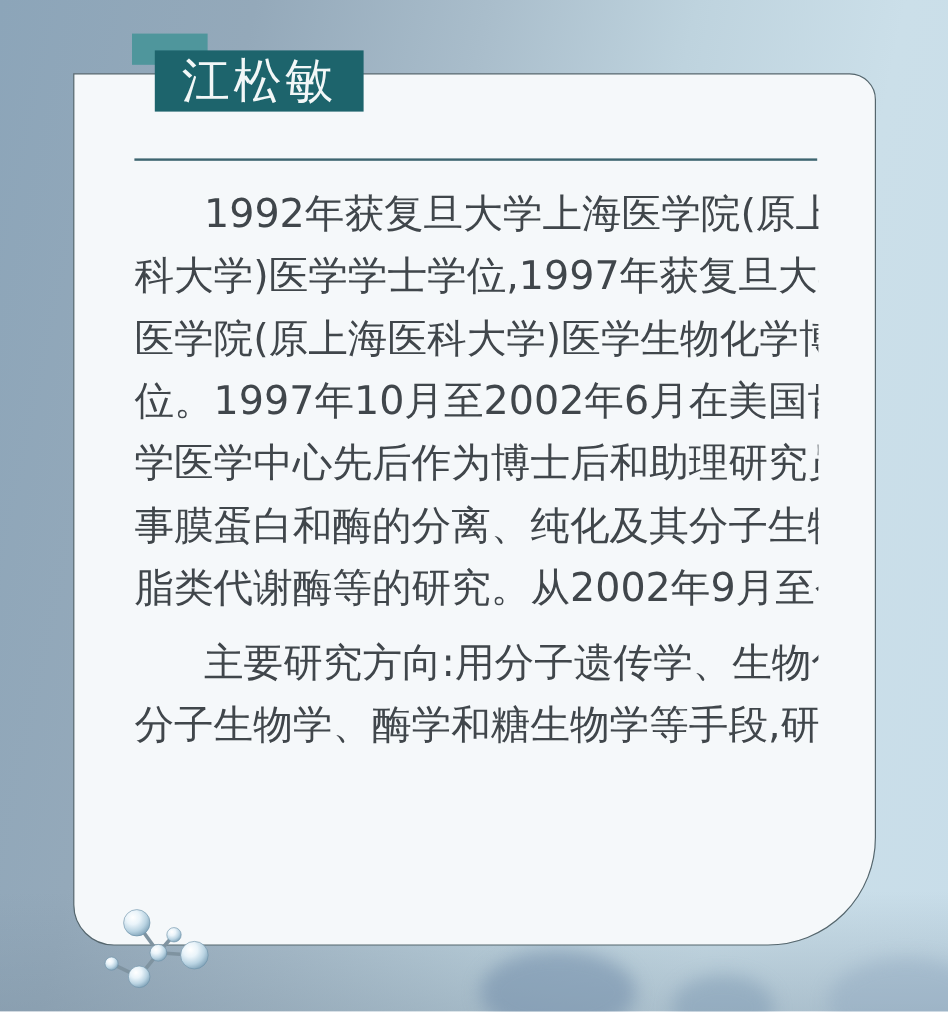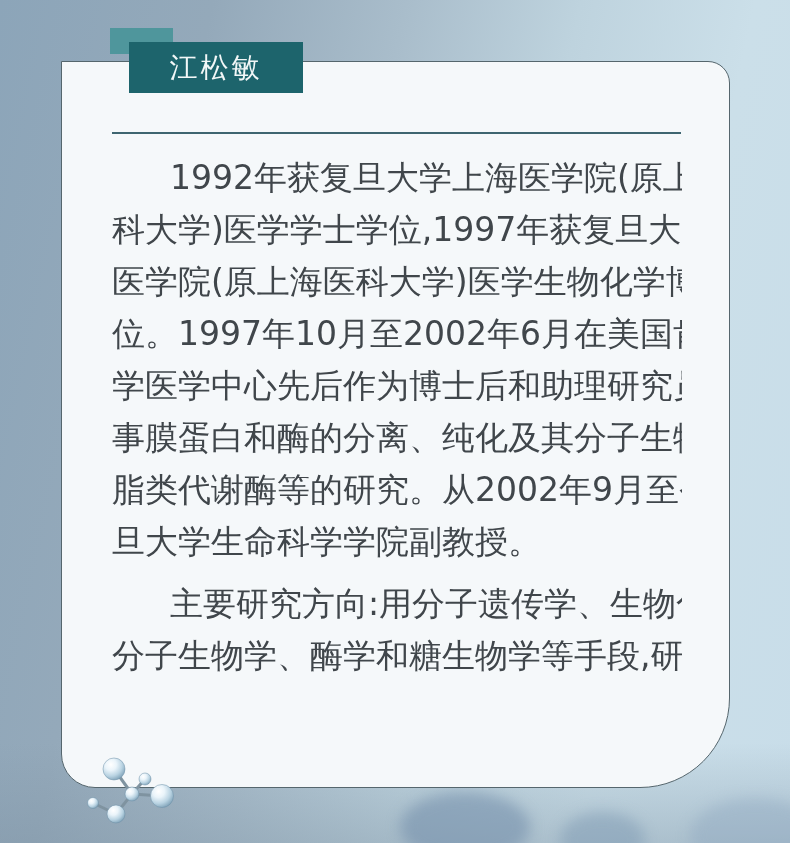--- a/index.html
+++ b/index.html
@@ -42,21 +42,21 @@
   .accent{
     position:absolute;left:110px;top:28px;width:63px;height:26px;
     background:var(--teal-light);
   }
   
   .name-tab{
     position:absolute;left:129px;top:42px;width:174px;height:51px;
     background:var(--teal-dark);
     display:flex;align-items:center;justify-content:center;
     color:var(--name-text);
-    font-size:28px;letter-spacing:3px;font-weight:500;
+    font-size:40px;letter-spacing:3px;font-weight:500;
   }
   .divider{
     position:absolute;left:112px;top:132px;width:569px;height:2px;
     background:var(--divider);
   }
   
   .bio{
     position:absolute;left:112px;top:152px;width:570px;
     color:var(--text);
     font-size:33px;line-height:52px;
@@ -94,21 +94,20 @@
 
 <div class="bio" id="bio">
     <div class="para">
       <div class="line first">1992年获复旦大学上海医学院(原上海医</div>
       <div class="line">科大学)医学学士学位,1997年获复旦大学上海</div>
       <div class="line">医学院(原上海医科大学)医学生物化学博士学</div>
       <div class="line">位。1997年10月至2002年6月在美国肯塔基大</div>
       <div class="line">学医学中心先后作为博士后和助理研究员,从</div>
       <div class="line">事膜蛋白和酶的分离、纯化及其分子生物学和</div>
       <div class="line">脂类代谢酶等的研究。从2002年9月至今任复</div>
-      <div class="line last">旦大学生命科学学院副教授。</div>
     </div>
     <div class="para">
       <div class="line first">主要研究方向:用分子遗传学、生物化学和</div>
       <div class="line">分子生物学、酶学和糖生物学等手段,研究肝癌</div>
     </div>
   </div>
 
 <svg class="molecule" id="molecule" viewBox="0 0 102 82" xmlns="http://www.w3.org/2000/svg">
     <defs>
       <radialGradient id="sphereGrad" cx="35%" cy="30%" r="75%">

